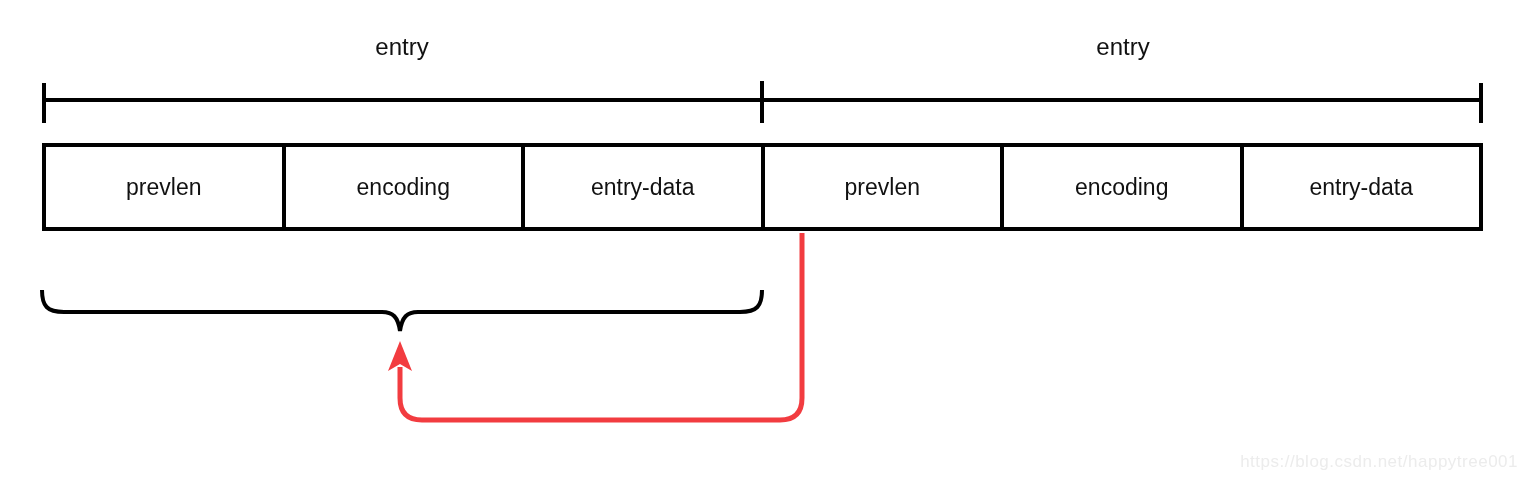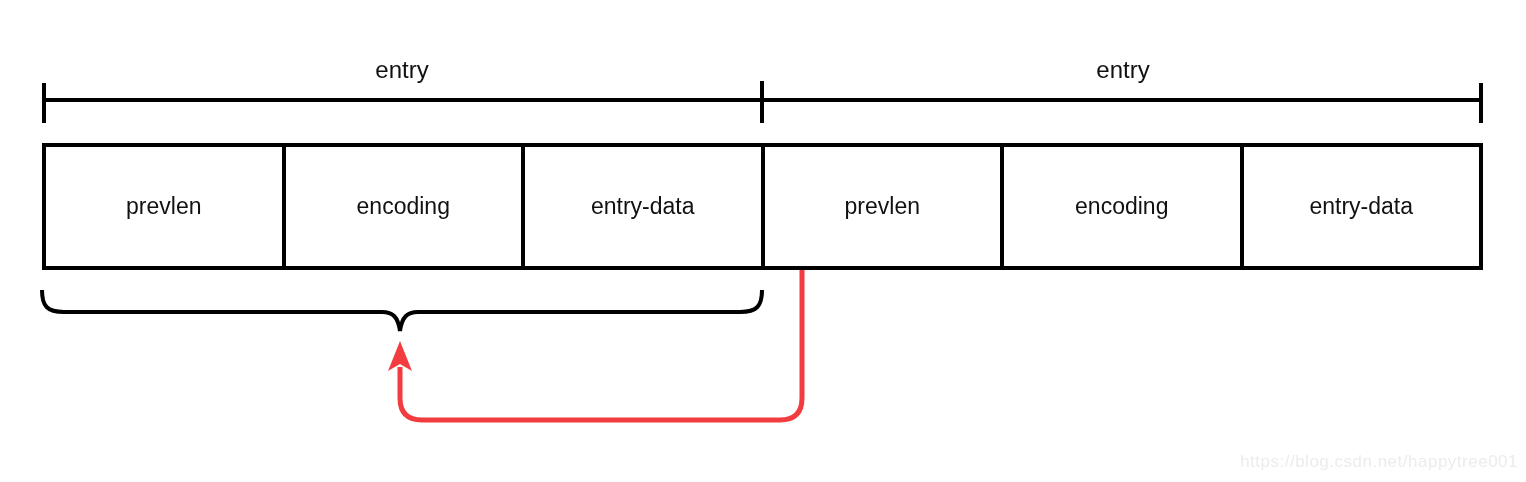--- a/index.html
+++ b/index.html
@@ -16,35 +16,35 @@
     overflow: hidden;
   }
   .lines-svg {
     position: absolute;
     inset: 0;
     width: 1526px;
     height: 482px;
   }
   .entry-label {
     position: absolute;
-    top: 55px;
+    top: 32px;
     height: 30px;
     line-height: 30px;
     text-align: center;
     font-size: 24px;
     color: #111111;
   }
   .entry-label.span1 { left: 42px;  width: 720px; }
   .entry-label.span2 { left: 763px; width: 720px; }
   .box-row {
     position: absolute;
     left: 42px;
     top: 143px;
     width: 1441px;
-    height: 127px;
+    height: 88px;
     box-sizing: border-box;
     border: 4px solid #000000;
     display: flex;
     background: #ffffff;
   }
   .field-cell {
     flex: 1 1 0;
     display: flex;
     align-items: center;
     justify-content: center;

